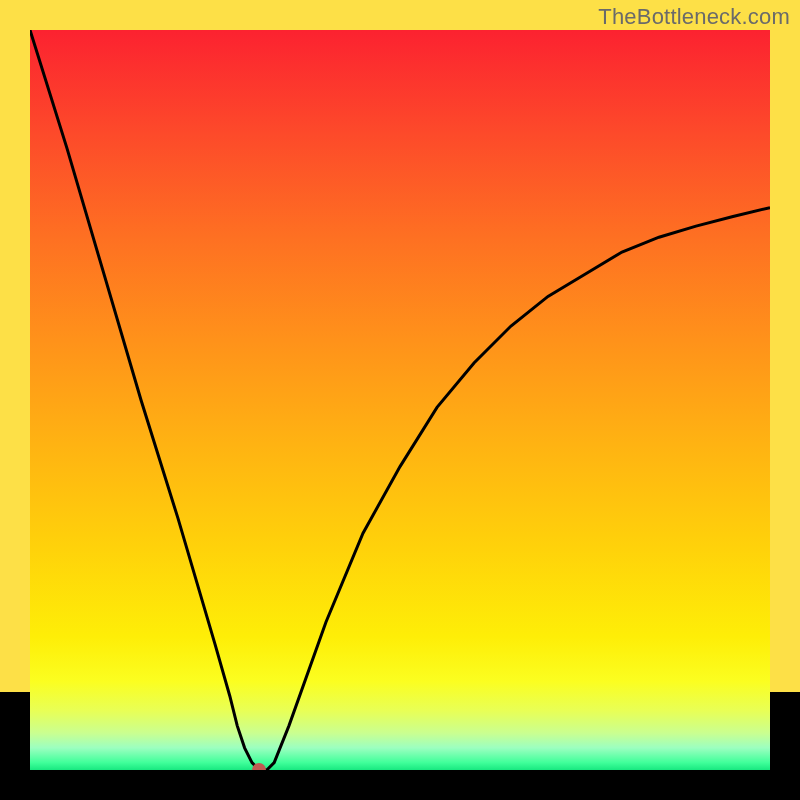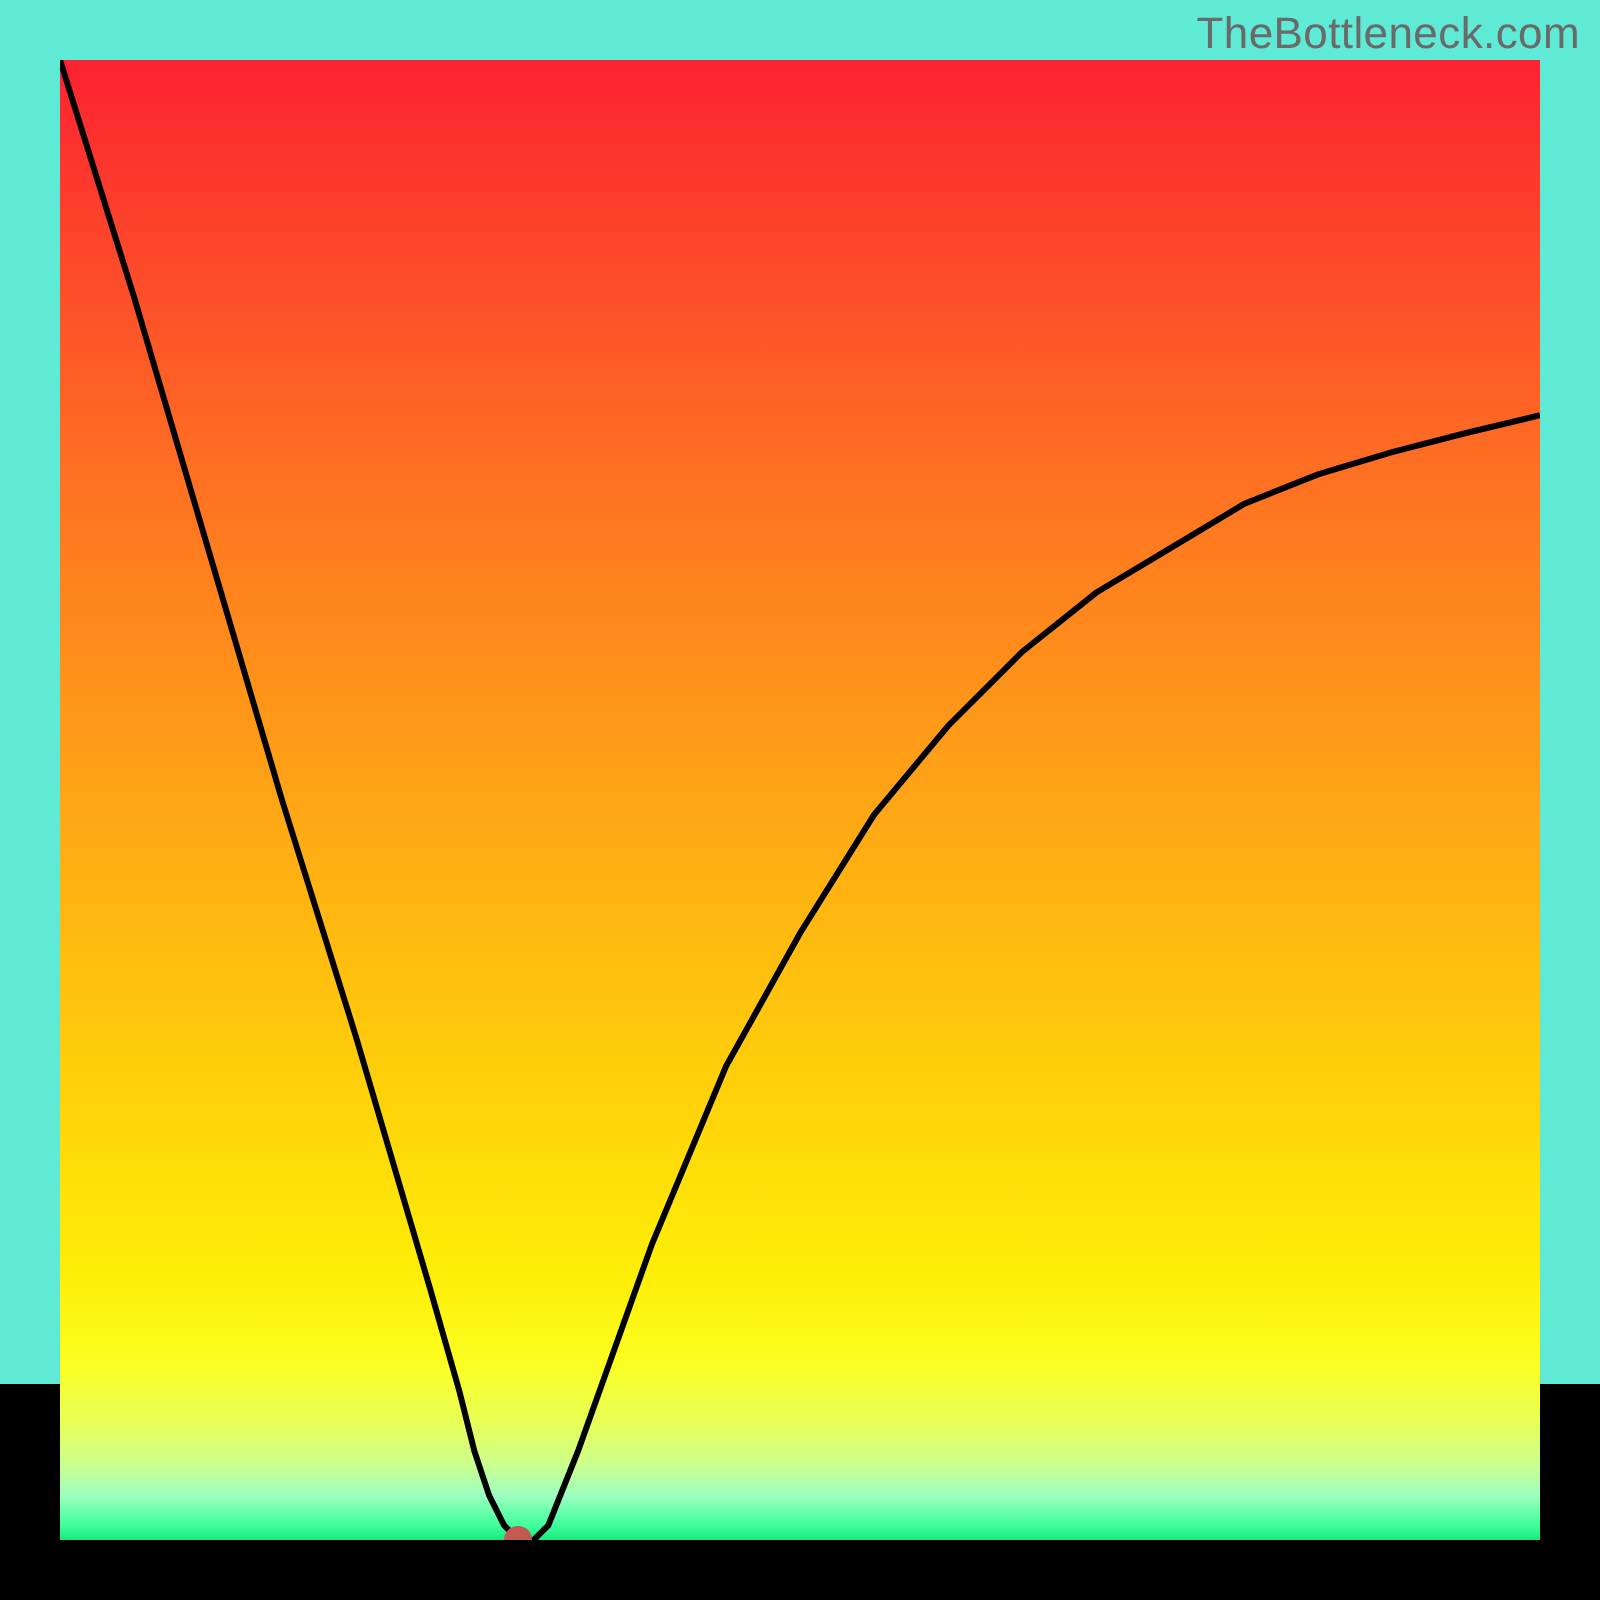--- a/index.html
+++ b/index.html
@@ -8,21 +8,21 @@
     width: 800px;
     height: 800px;
     background: #000;
     font-family: Arial, Helvetica, sans-serif;
     overflow: hidden;
   }
   .frame {
     position: relative;
     width: 800px;
     height: 692px;
-    background: #5eead4;
+    background: #fde047;
   }
   .watermark {
     position: absolute;
     top: 4px;
     right: 10px;
     color: #6a6a6a;
     font-size: 22px;
     font-weight: 500;
     letter-spacing: 0.2px;
     z-index: 5;

